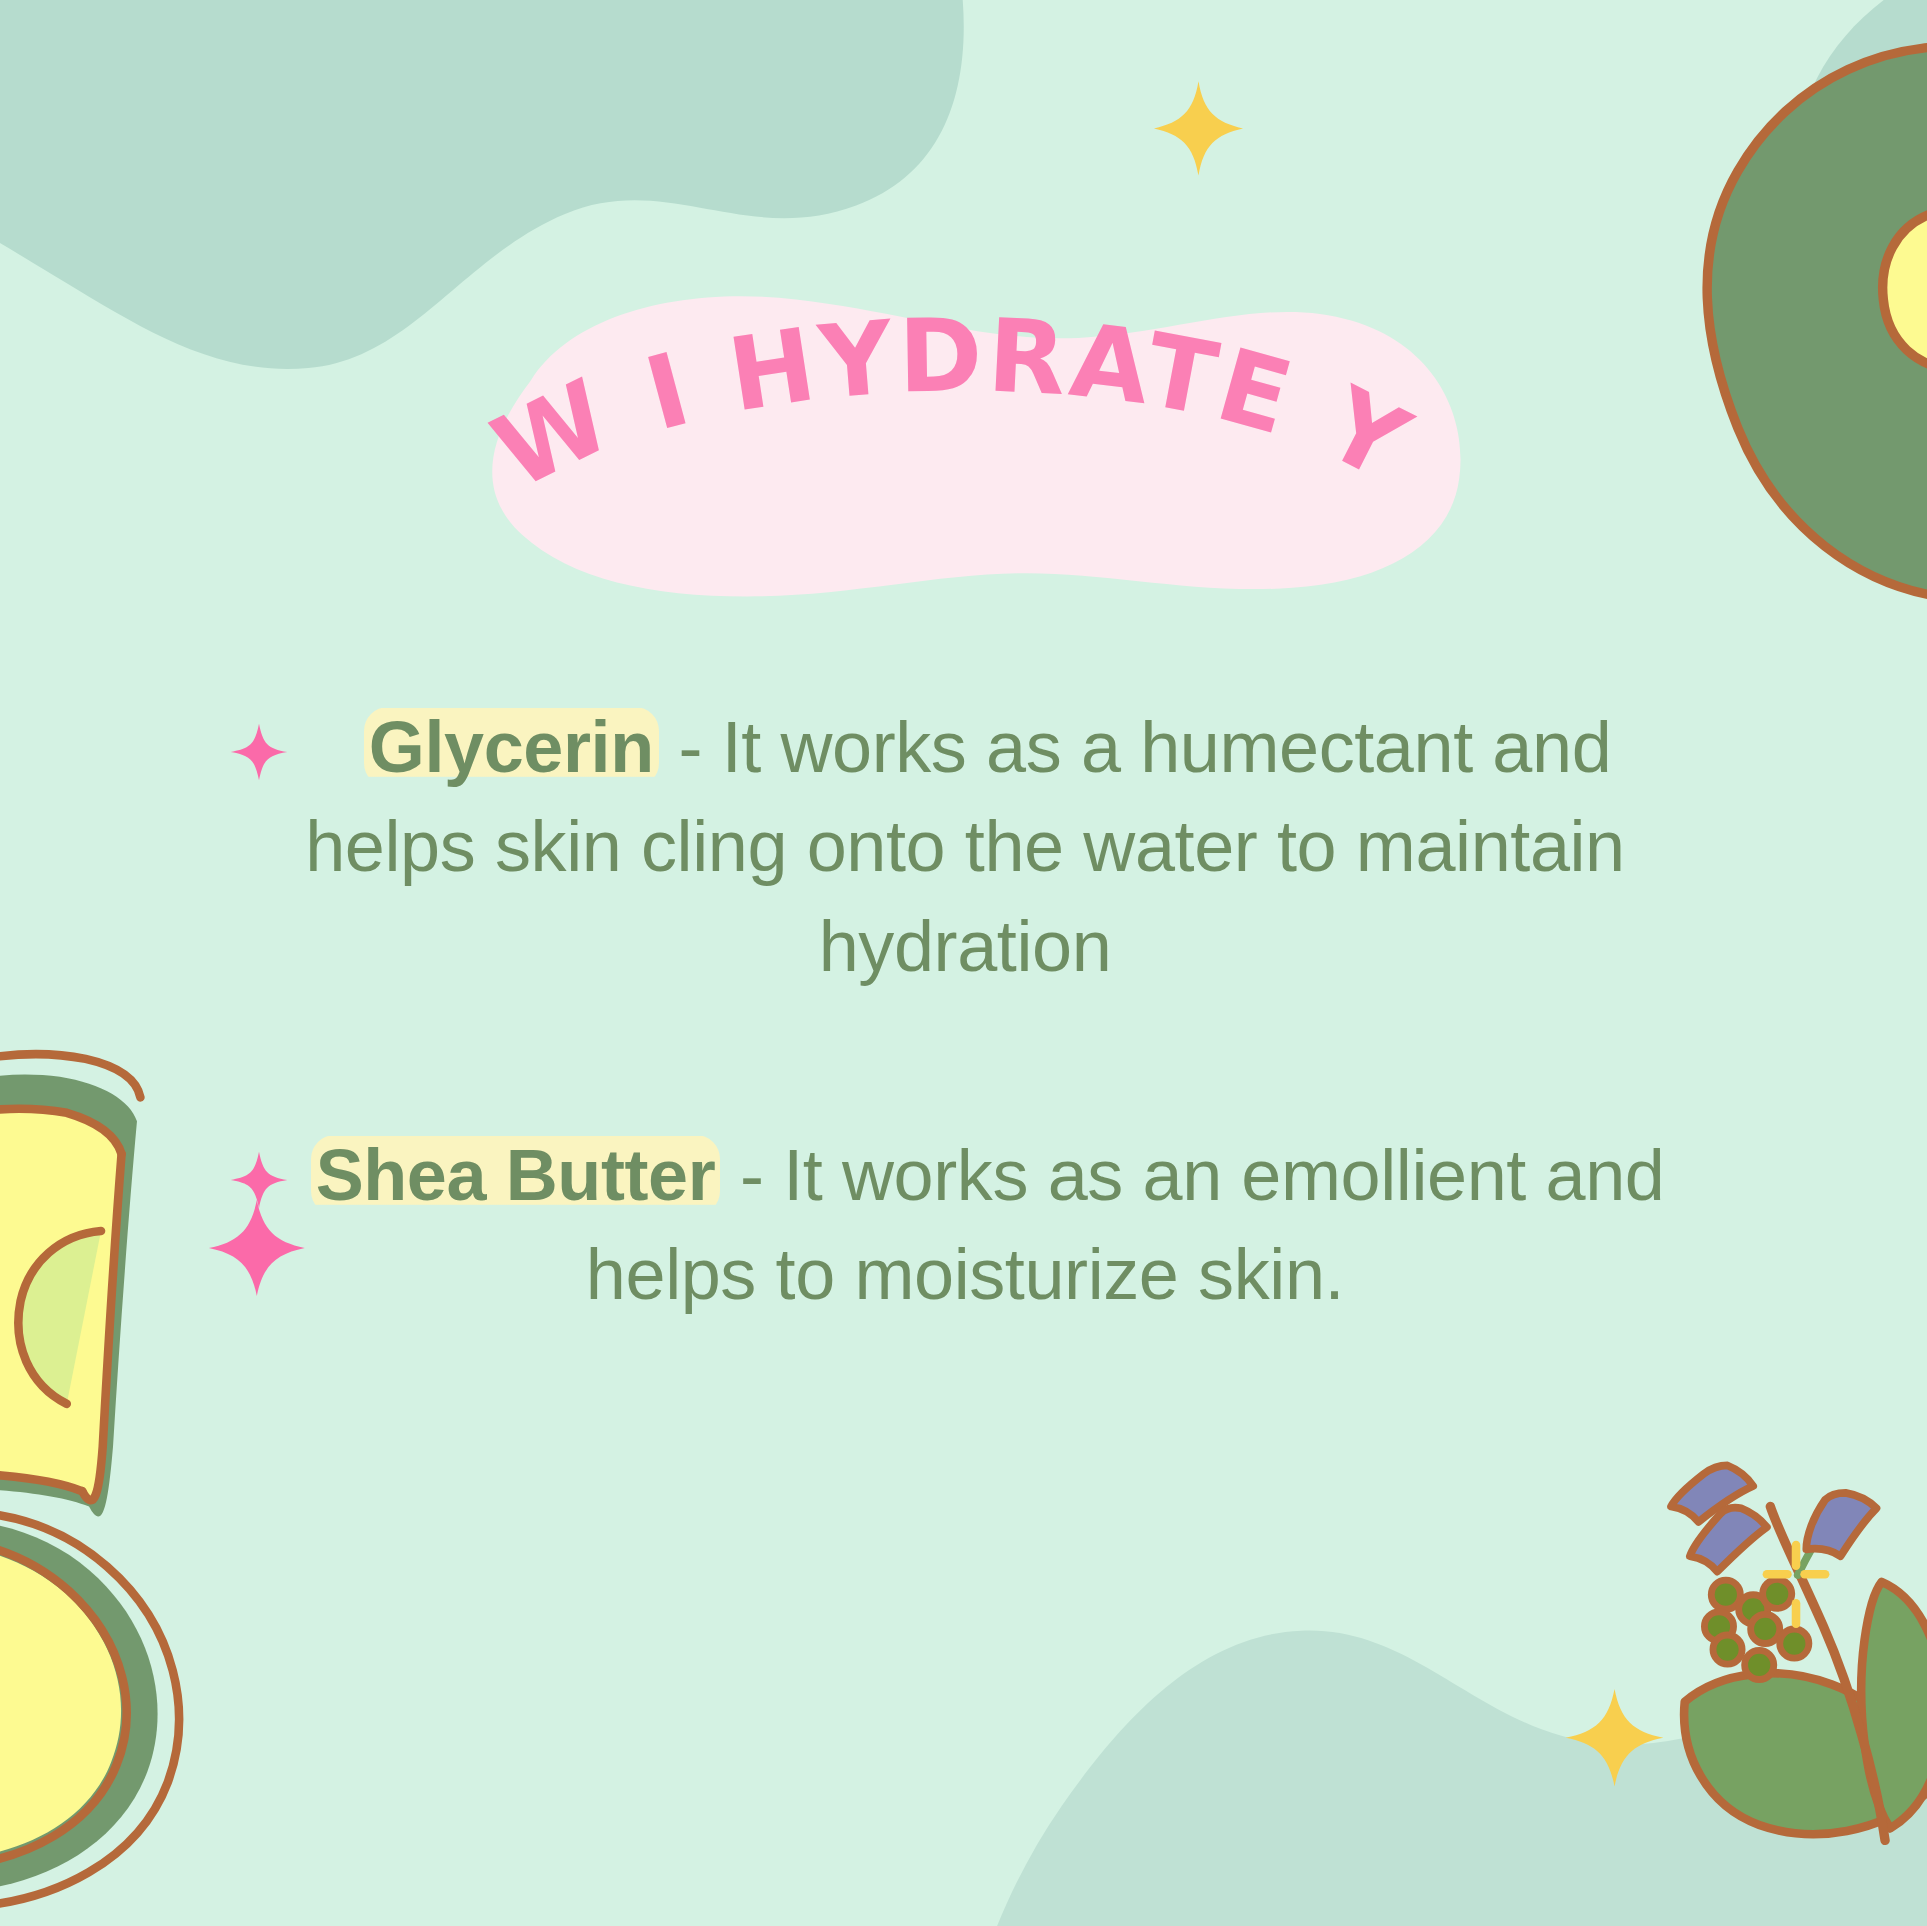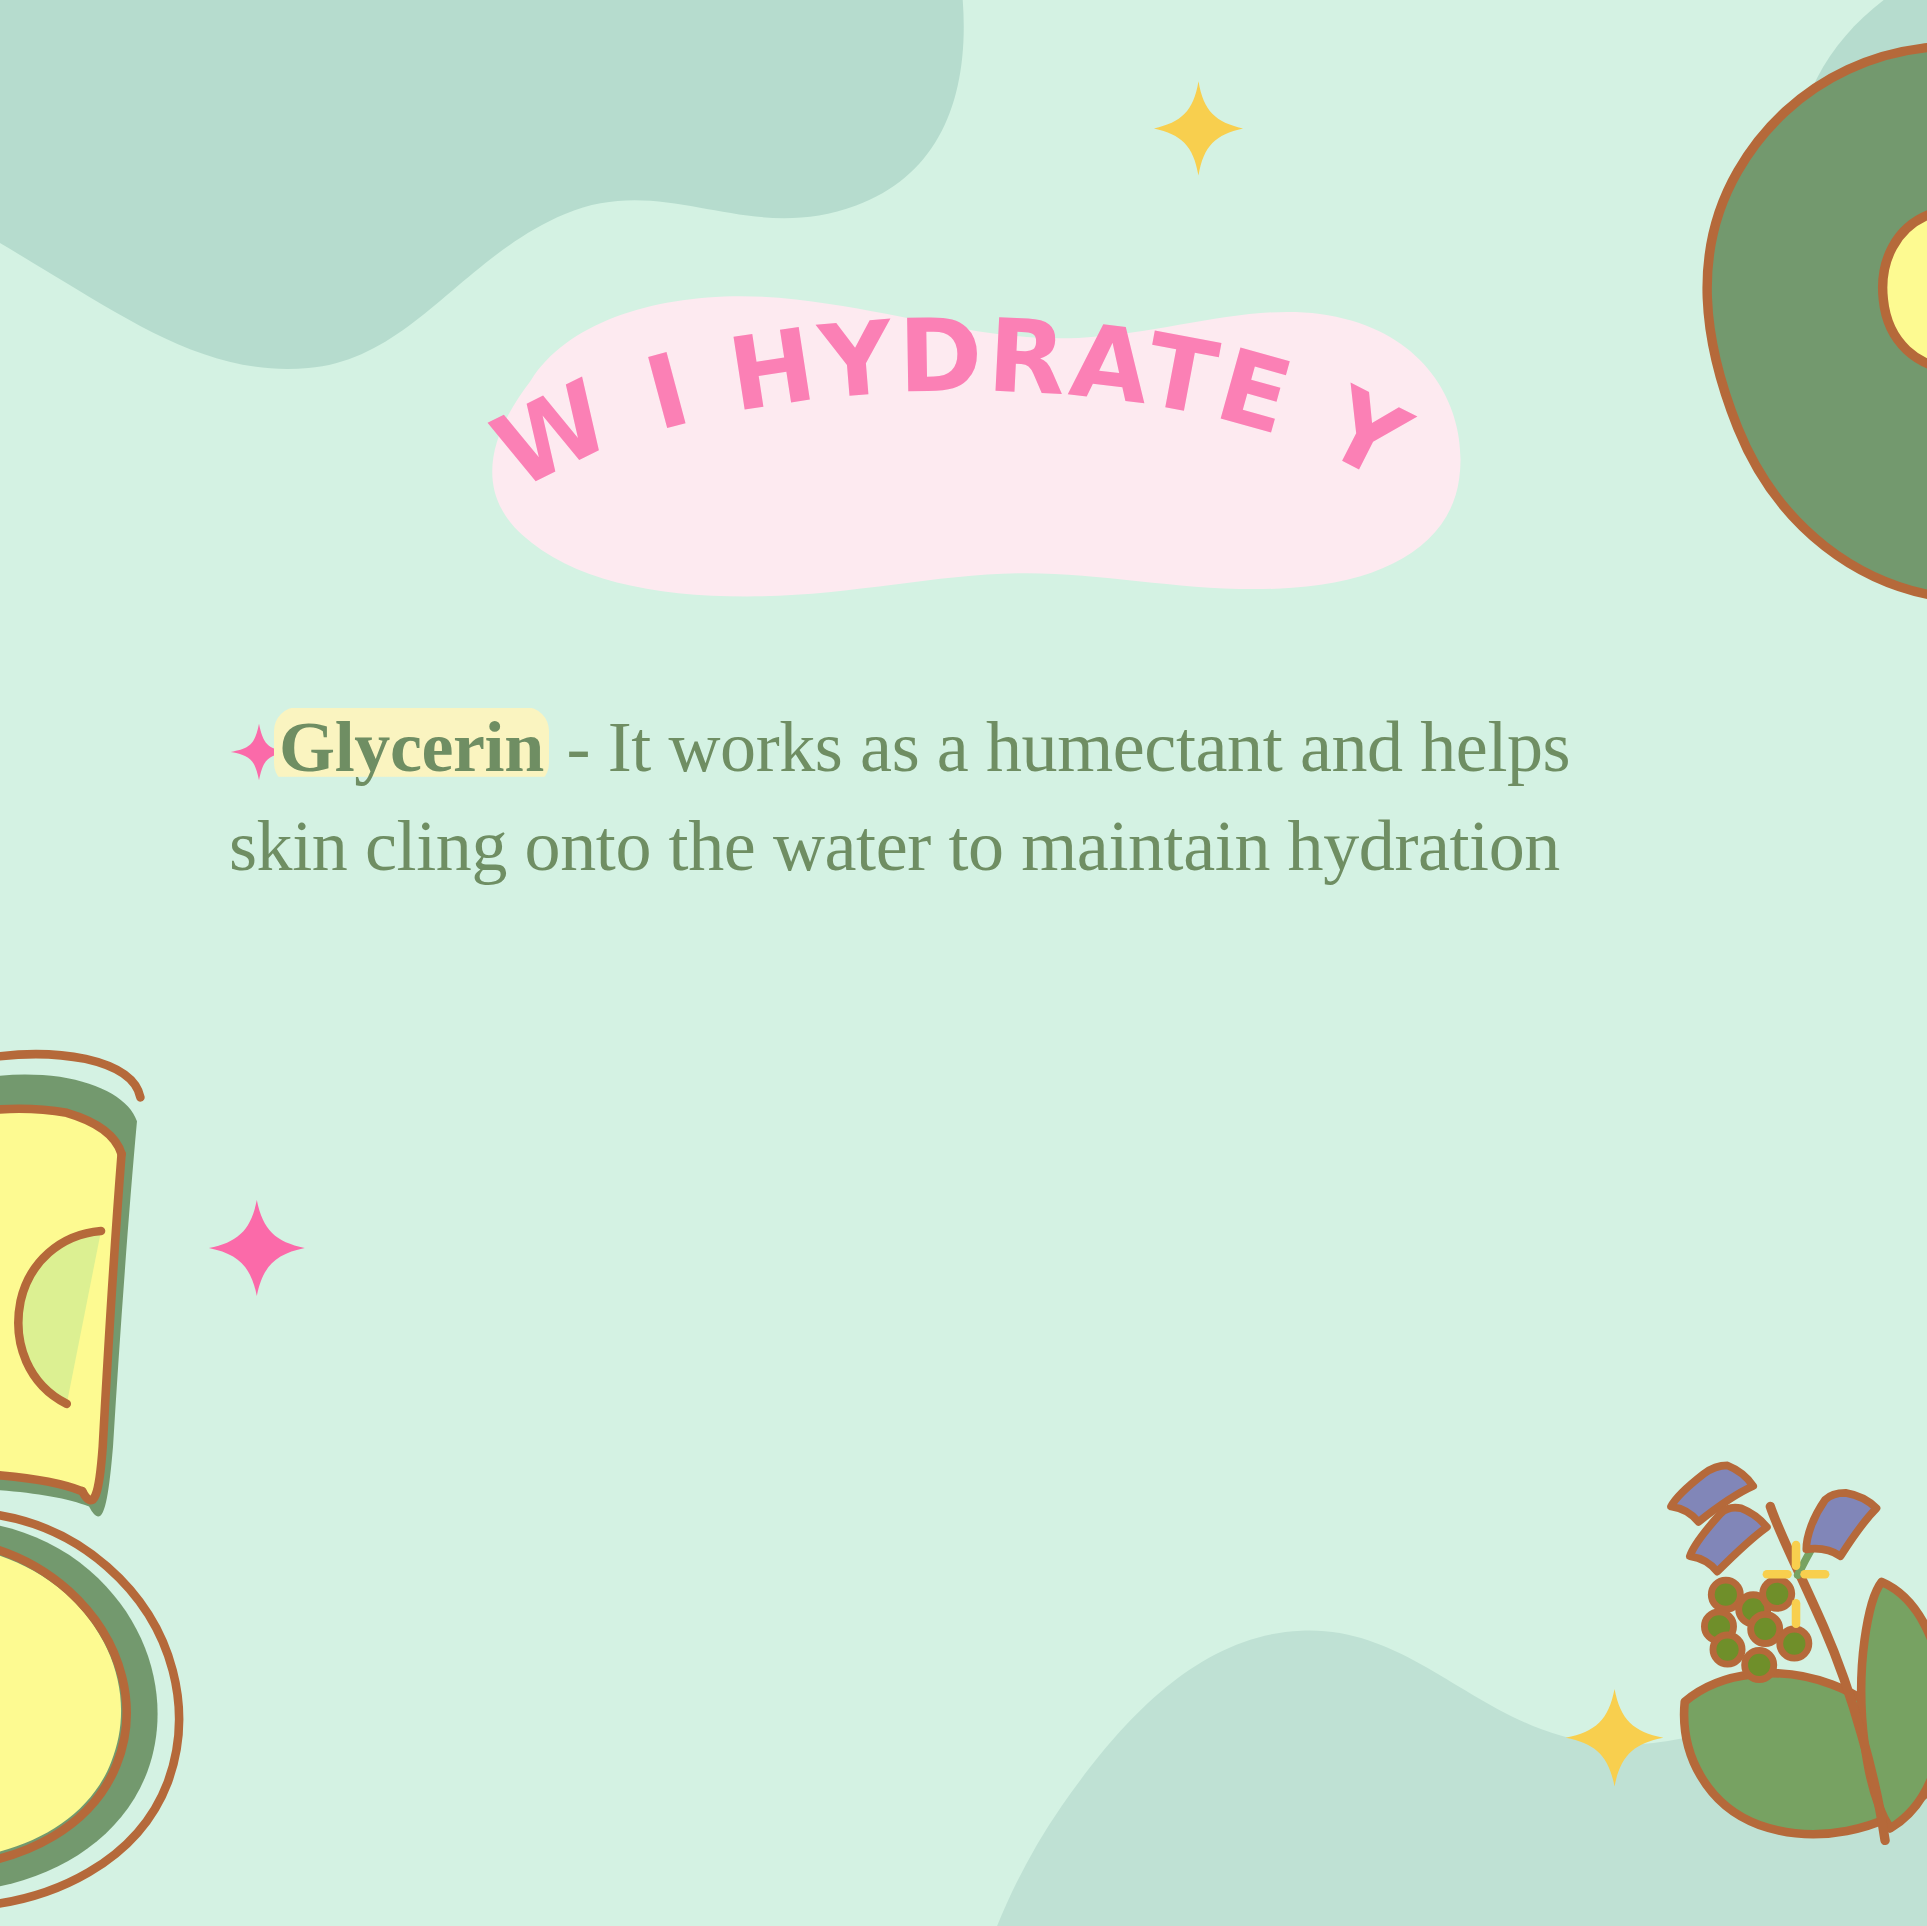--- a/index.html
+++ b/index.html
@@ -52,28 +52,29 @@
   .bullet-block:last-child { margin-bottom: 0; }
 
   .sparkle-star {
     position: absolute;
     left: 0px;
     top: 24px;
     width: 60px;
     height: 60px;
   }
   .bullet-para {
-    font-family: Liberation Serif, serif;
+    font-family: Liberation Sans, sans-serif;
     font-size: 72px;
     line-height: 1.38;
     color: #6f8e63;
     font-weight: 500;
     margin: 0;
     padding-left: 0px;
     letter-spacing: -0.4px;
+    text-align: center;
   }
   .bullet-para .lead-pad { display: inline-block; width: 45px; }
   .term {
     position: relative;
     display: inline;
     font-weight: 600;
     color: #6f8e63;
     padding: 0 5.1px;
     background:
       linear-gradient(#faf4c0, #faf4c0) no-repeat;
@@ -211,18 +212,24 @@
 
   <div id="body-copy">
 
     <div class="bullet-block">
       <svg class="sparkle-star" viewBox="0 0 70 70">
         <path d="M 35 2 C 40 26 45 31 68 35 C 45 39 40 44 35 68 C 30 44 25 39 2 35 C 25 31 30 26 35 2 Z" fill="#fb6aa9"></path>
       </svg>
       <p class="bullet-para"><span class="lead-pad"></span><span class="term">Glycerin</span><span> - It works as a humectant and helps skin cling onto the water to maintain hydration</span></p>
     </div>
 
+    <div class="bullet-block" style="margin-top:130px;">
+      <svg class="sparkle-star" viewBox="0 0 70 70">
+        <path d="M 35 2 C 40 26 45 31 68 35 C 45 39 40 44 35 68 C 30 44 25 39 2 35 C 25 31 30 26 35 2 Z" fill="#fb6aa9"></path>
+      </svg>
+      <p class="bullet-para"><span class="lead-pad"></span><span class="term">Shea Butter</span><span> - It works as an emollient and helps to moisturize skin.</span></p>
+    </div>
 
   </div>
 
 
 </div>
 
 
 </body></html>

